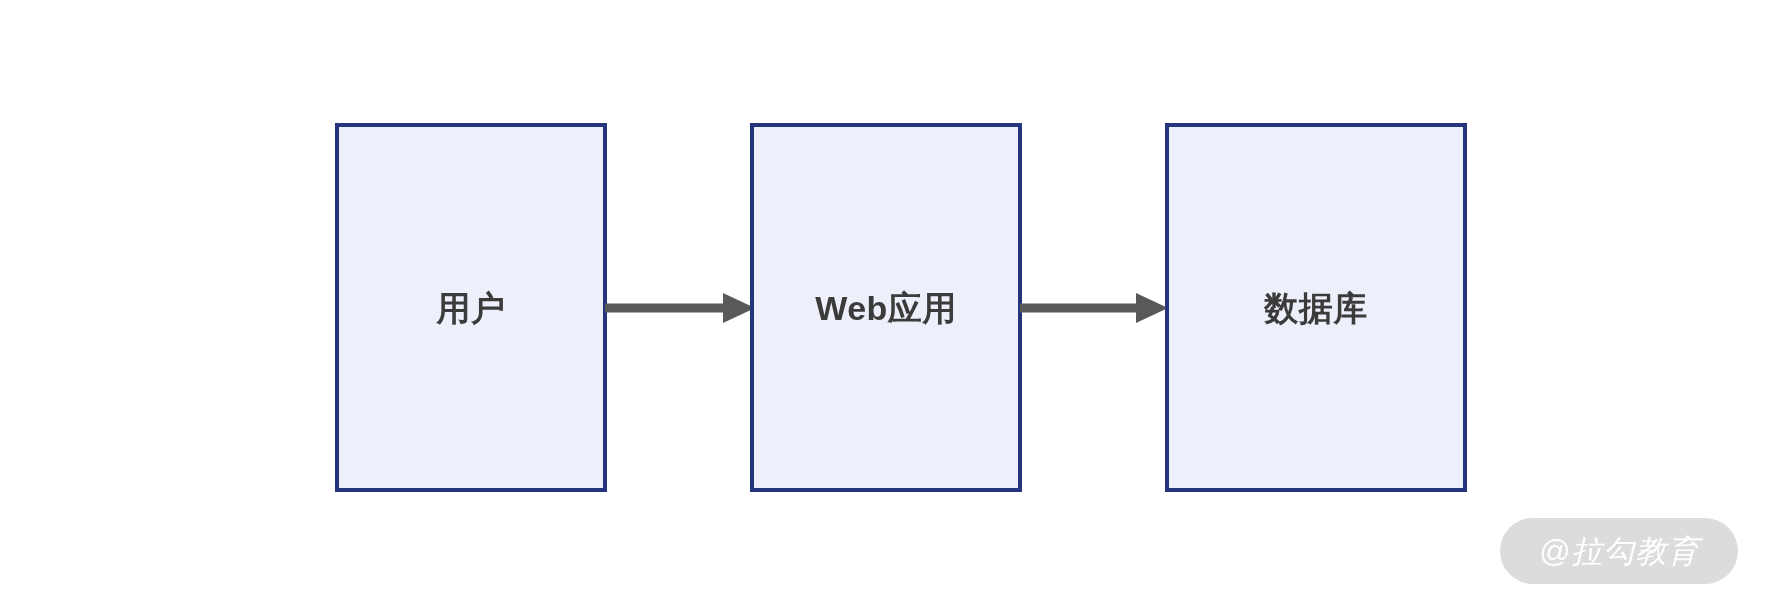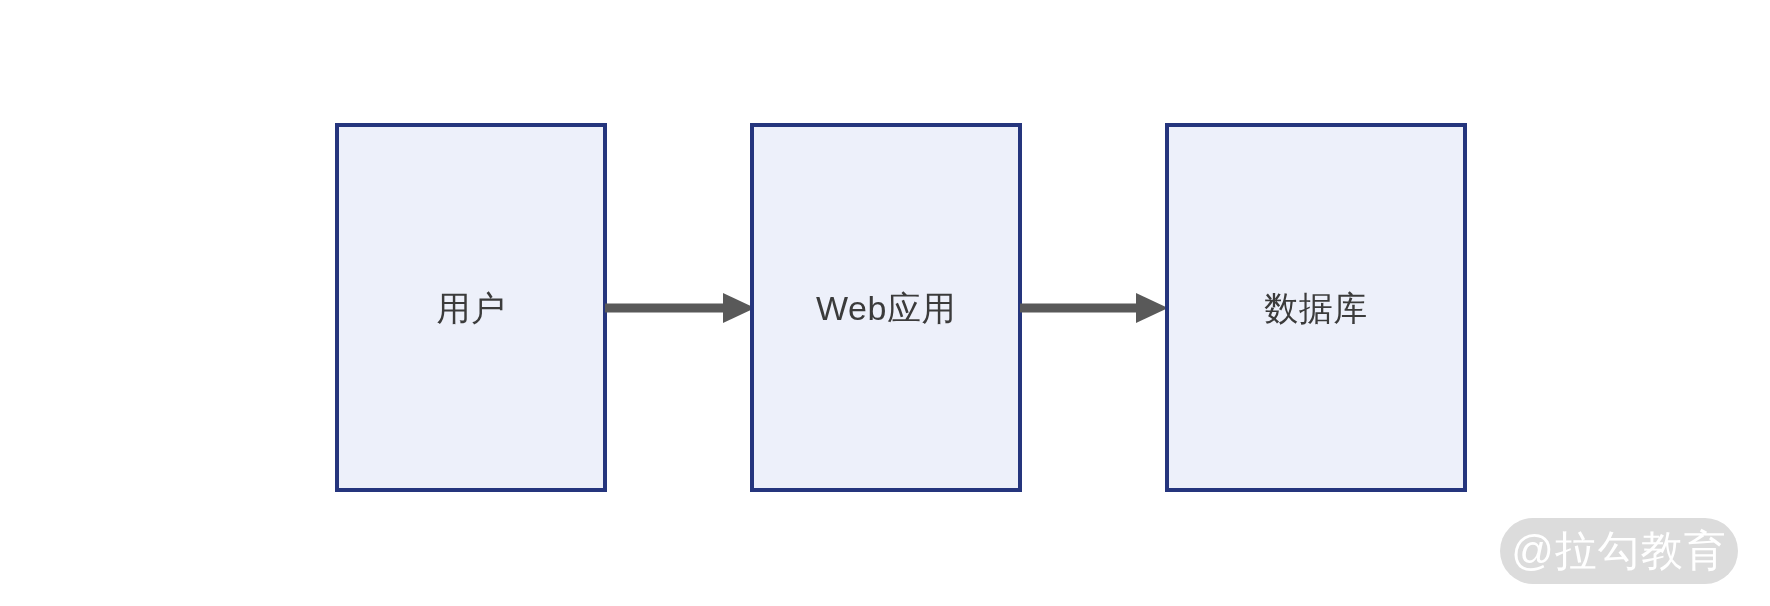--- a/index.html
+++ b/index.html
@@ -29,21 +29,21 @@
     display: flex;
     align-items: center;
     justify-content: center;
   }
   .node-label {
     font-size: 34px;
     color: #3b3b3b;
     line-height: 1;
     letter-spacing: 0.5px;
     white-space: nowrap;
-    font-weight: 400;
+    font-weight: 700;
   }
 
   #node-user      { left: 335px;  top: 123px; width: 272px; height: 369px; }
   #node-webapp    { left: 750px;  top: 123px; width: 272px; height: 369px; }
   #node-database  { left: 1165px; top: 123px; width: 302px; height: 369px; }
 
   
   .arrow {
     position: absolute;
     height: 40px;
@@ -61,25 +61,26 @@
     top: 518px;
     width: 238px;
     height: 66px;
     border-radius: 33px;
     background: #dcdcdc;
     display: flex;
     align-items: center;
     justify-content: center;
   }
   #watermark .wm-text {
-    font-size: 42px;
+    font-size: 31px;
     color: #ffffff;
     letter-spacing: 1px;
     white-space: nowrap;
     line-height: 1;
+    font-style: italic;
   }
 </style>
 </head>
 <body>
 
 <div id="diagram-canvas">
 
   <div class="node" id="node-user">
     <span class="node-label">用户</span>
   </div>

